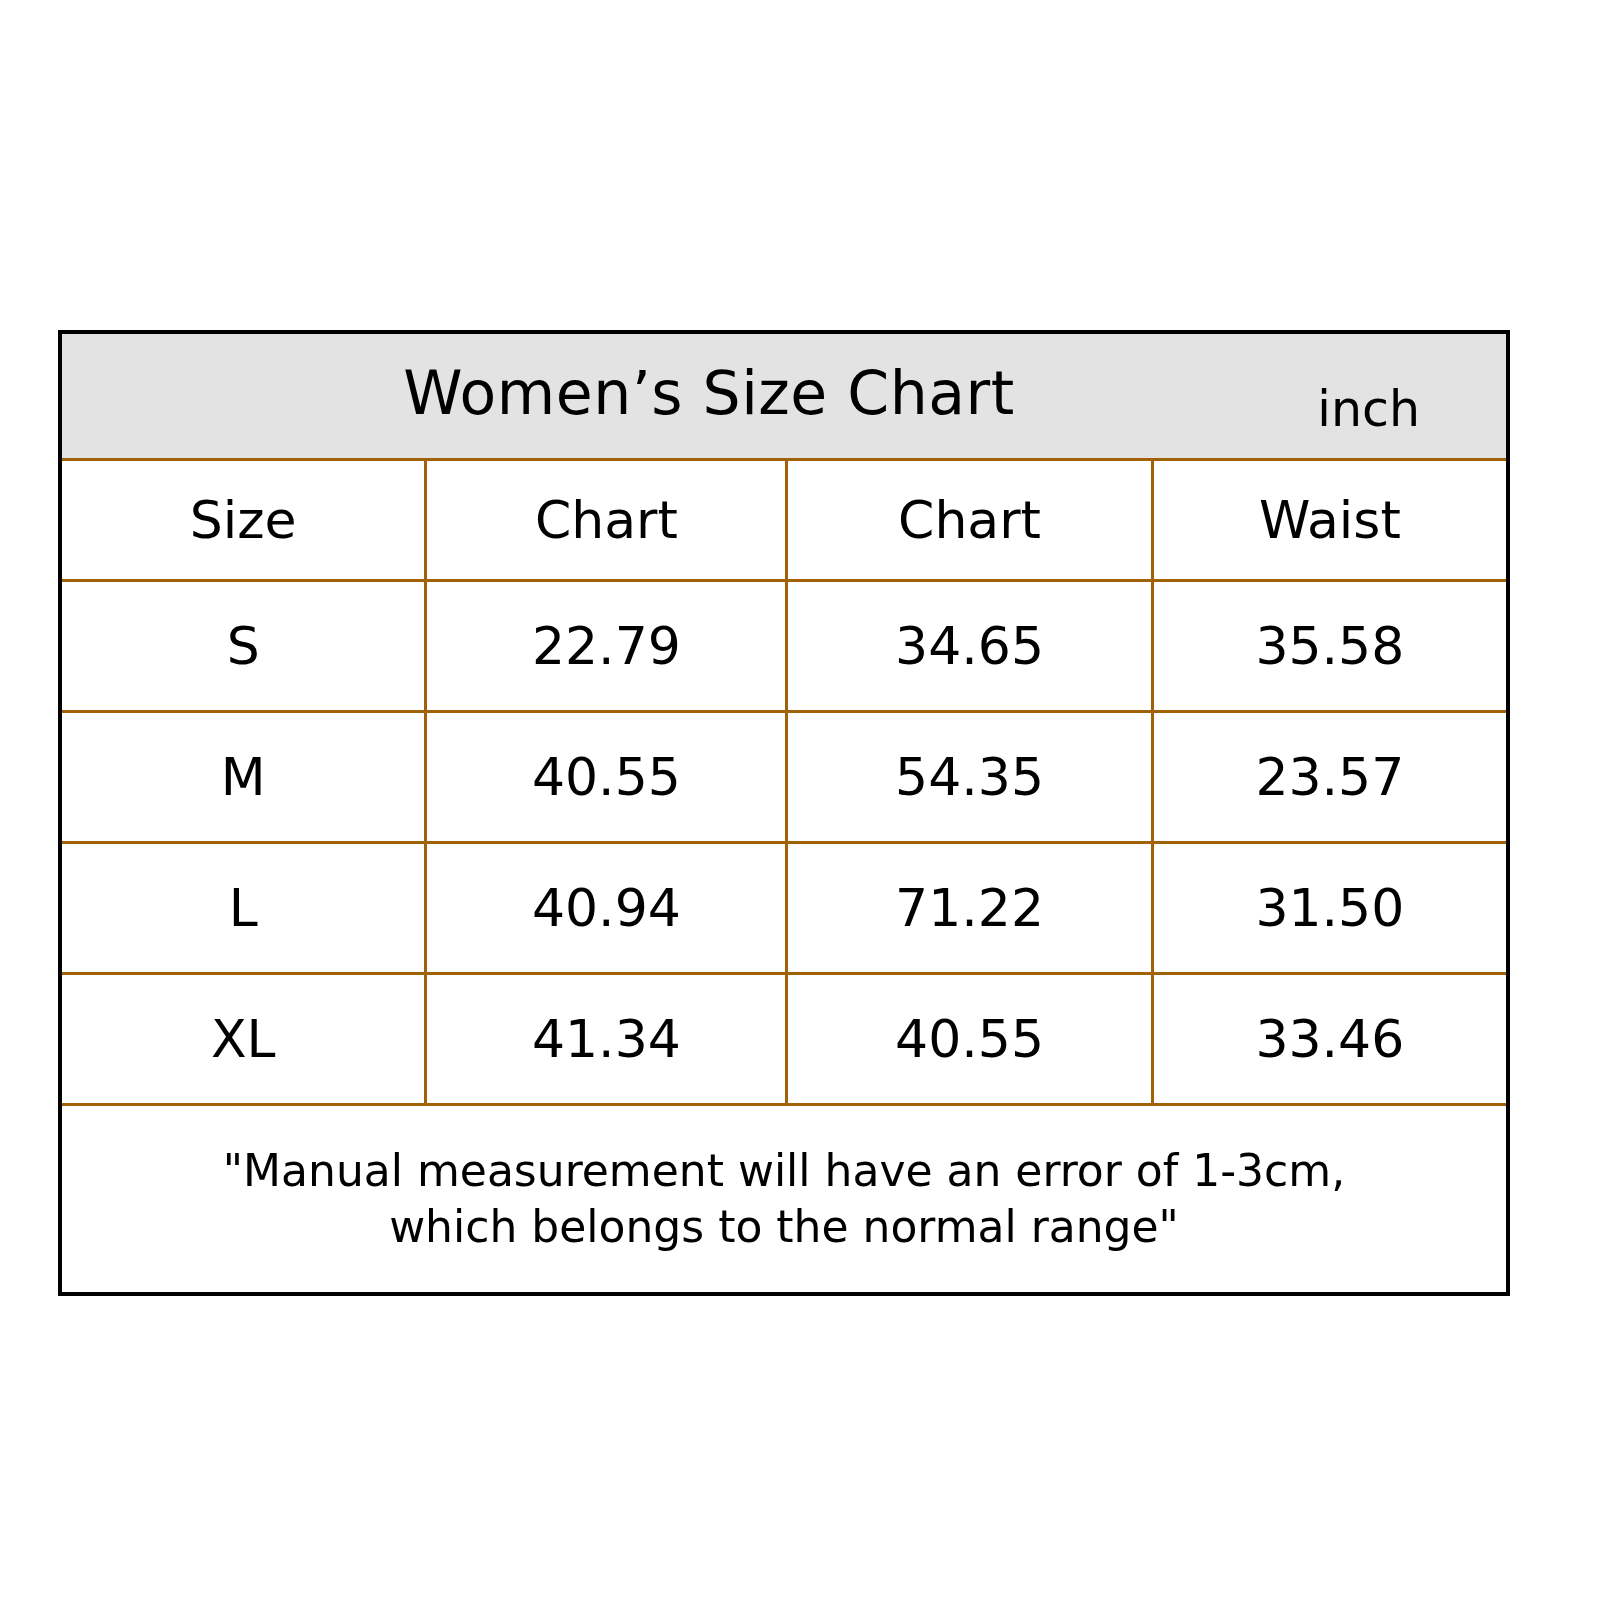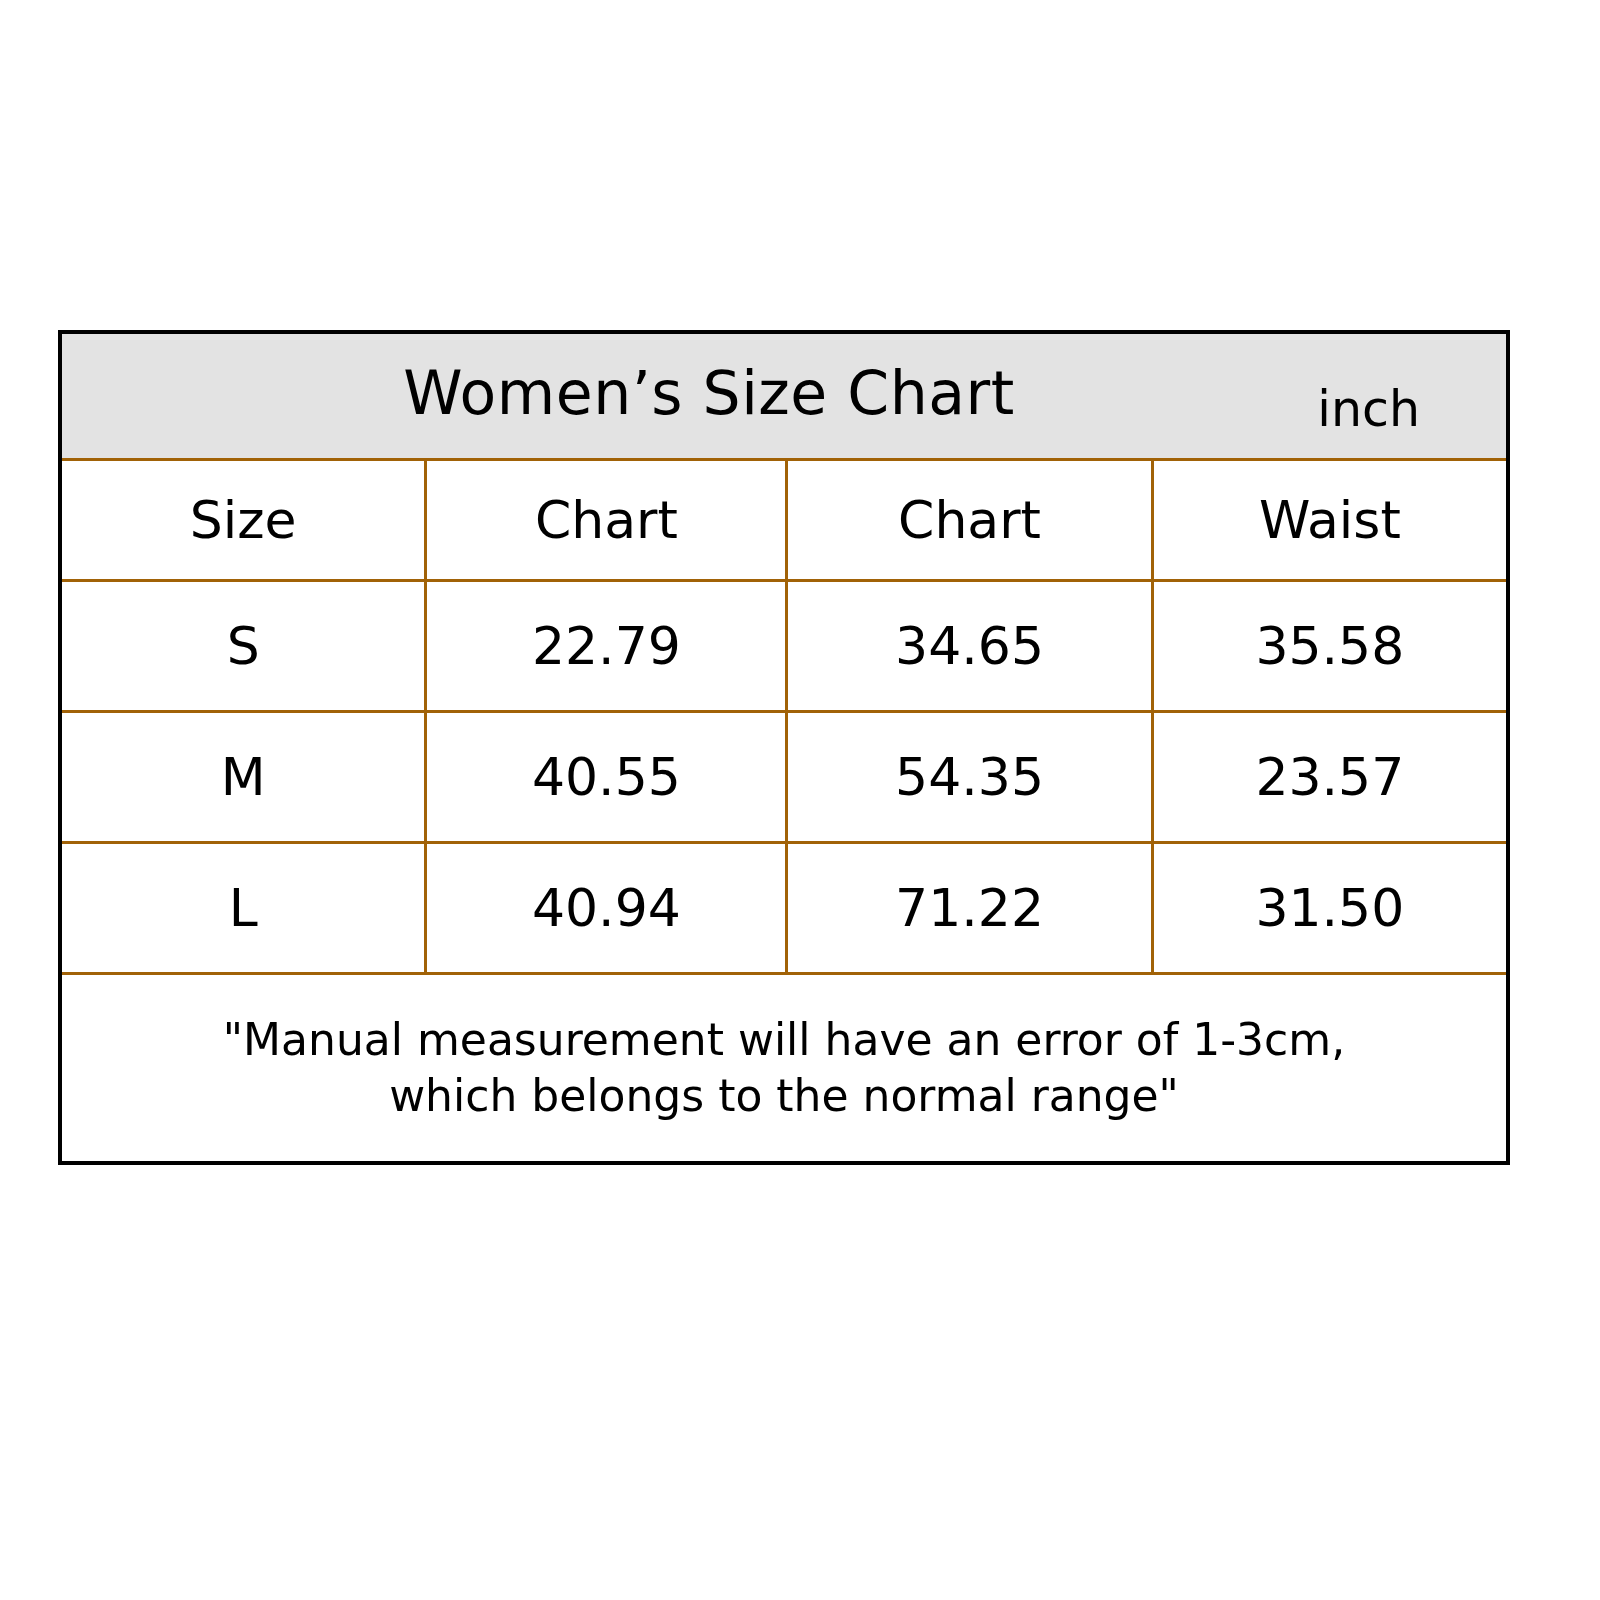--- a/index.html
+++ b/index.html
@@ -133,20 +133,26 @@
         <td>40.55</td>
         <td>54.35</td>
         <td>23.57</td>
       </tr>
       <tr class="data-row">
         <td>L</td>
         <td>40.94</td>
         <td>71.22</td>
         <td>31.50</td>
       </tr>
+      <tr class="data-row">
+        <td>XL</td>
+        <td>41.34</td>
+        <td>40.55</td>
+        <td>33.46</td>
+      </tr>
       <tr class="note-row">
         <td colspan="4">
           <div>"Manual measurement will have an error of 1-3cm,</div>
           <div>which belongs to the normal range"</div>
         </td>
       </tr>
     </tbody>
   </table>
 </div>
 

